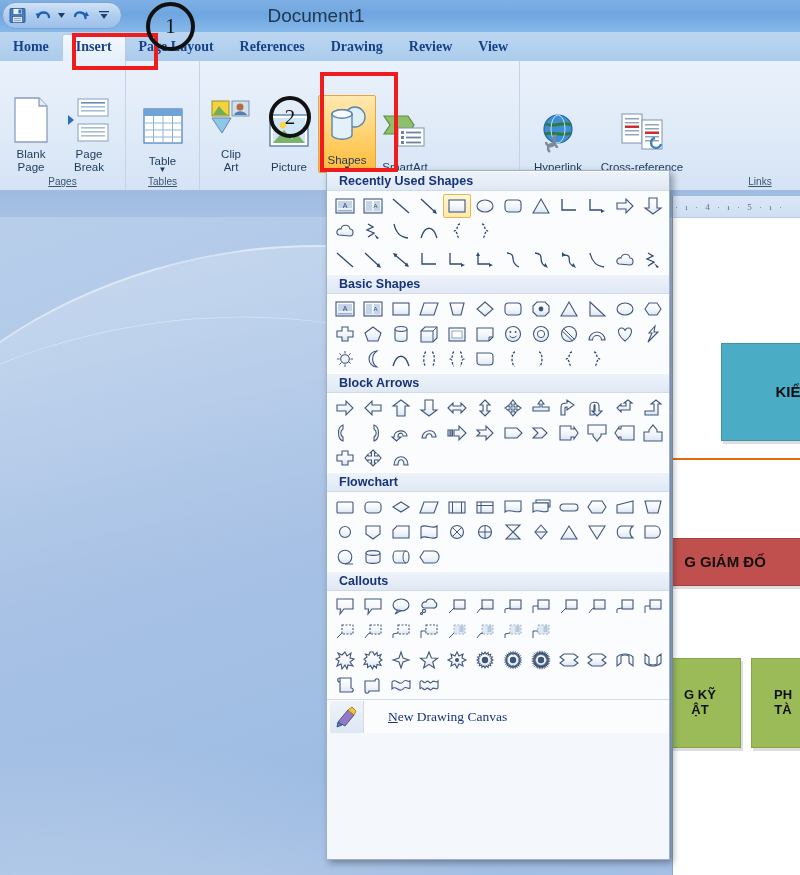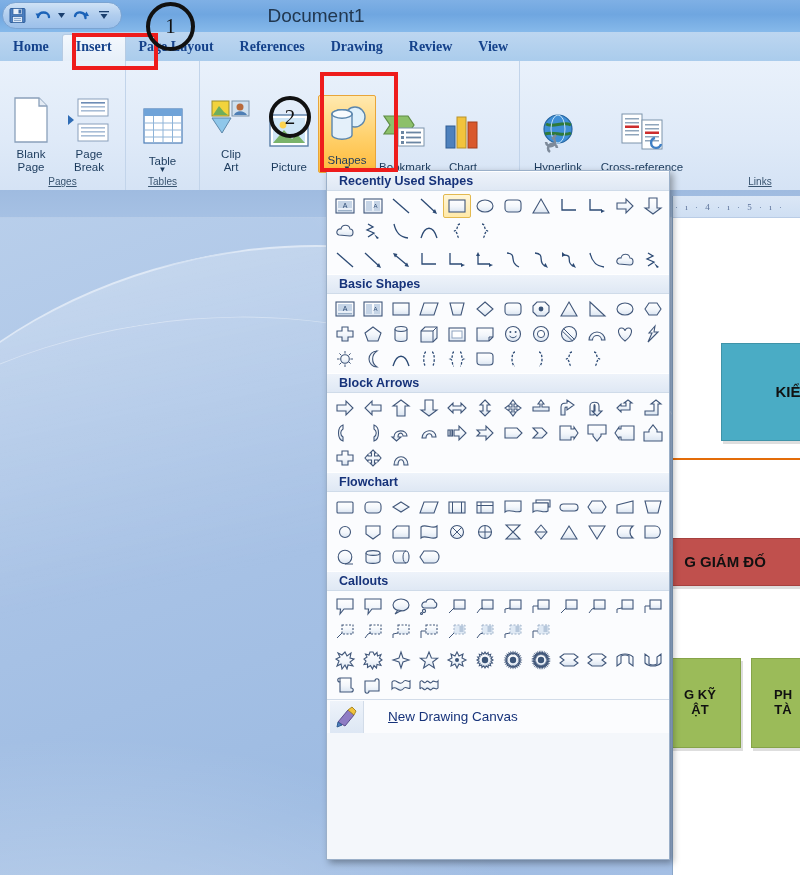--- a/index.html
+++ b/index.html
@@ -216,21 +216,21 @@
     background: #fbfcfe;
   }
   #canvas-icon {
     width: 34px; height: 32px; margin-left: 3px;
     display:flex; align-items:center; justify-content:center;
     background: linear-gradient(180deg,#eef3fa 0%, #dde7f4 100%);
     border-right: 1px solid #d2dce9;
   }
   #canvas-label {
     font-size: 13.5px; color: #17337a; padding-left: 24px;
-    font-family: Liberation Sans, sans-serif;
+    font-family: Liberation Serif, serif;
   }
   #canvas-label u { text-decoration: underline; }
 </style>
 </head>
 <body>
 
 <div id="desktop">
   <div class="topband"></div>
   <div class="swoosh"></div>
   <div class="swoosh2"></div>
@@ -416,33 +416,23 @@
               <g fill="#6b86a3">
                 <rect x="19" y="19" width="3" height="3"></rect>
                   <rect x="24" y="19.6" width="15" height="1.8"></rect>
                 <rect x="19" y="24" width="3" height="3"></rect>
                   <rect x="24" y="24.6" width="15" height="1.8"></rect>
                 <rect x="19" y="29" width="3" height="3"></rect>
                   <rect x="24" y="29.6" width="15" height="1.8"></rect>
               </g>
             </svg>
           </span>
-          <span class="rlabel">Bookmark</span>
-        </div>
-
-        <div class="rbtn">
-          <span class="ricon">
-            <svg width="44" height="42" viewBox="0 0 44 42">
-              <rect x="5" y="14" width="9" height="22" fill="#4e81bd" stroke="#2f5c94"></rect>
-              <rect x="16" y="5" width="9" height="31" fill="#f2c33c" stroke="#b8912a"></rect>
-              <rect x="27" y="10" width="9" height="26" fill="#d9582c" stroke="#a43e1c"></rect>
-            </svg>
-          </span>
-          <span class="rlabel">Chart</span>
-        </div>
+          <span class="rlabel">SmartArt</span>
+        </div>
+
       </div>
       <div class="rgroup-label" style="visibility:hidden;">Illustrations</div>
     </div>
 
     <div class="rgroup" style="width:auto; flex:1; border-right:none;">
       <div class="rgroup-items">
         <div class="rbtn wide">
           <span class="ricon">
             <svg width="42" height="42" viewBox="0 0 42 42">
               <circle cx="21" cy="17" r="14" fill="#3f8fd6" stroke="#24639e" stroke-width="1.2"></circle>

